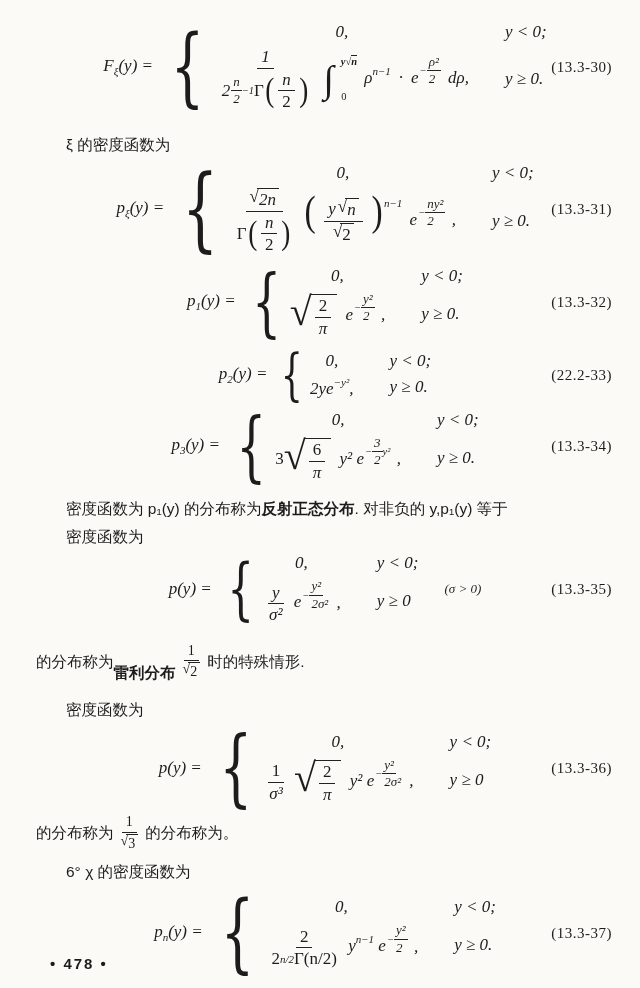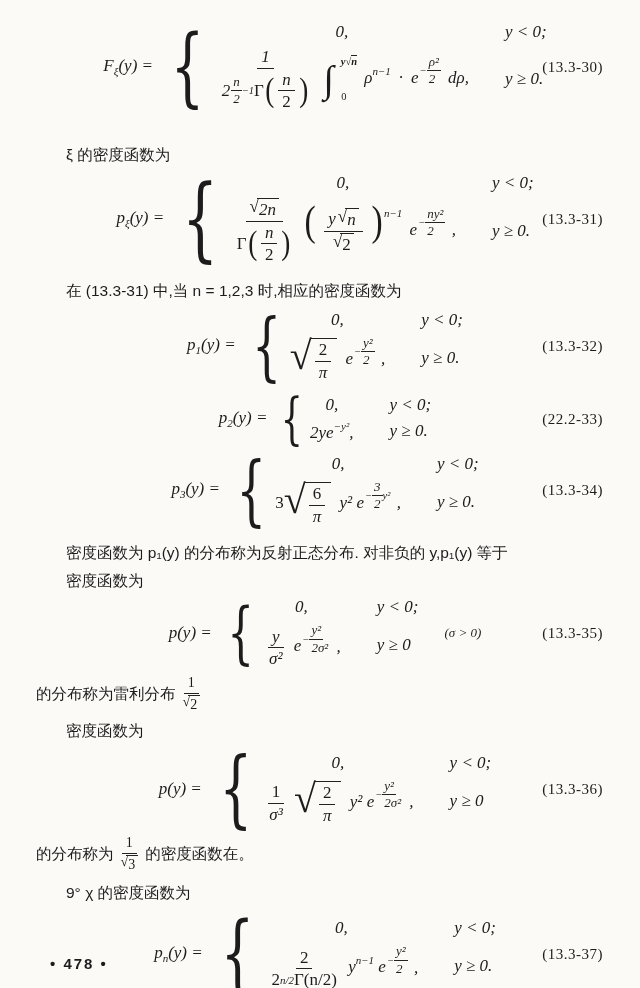--- a/index.html
+++ b/index.html
@@ -1,36 +1,36 @@
 <!DOCTYPE html>
 <html><head>
 <meta charset="utf-8">
 <style>
   html,body{margin:0;padding:0;background:#e8e8e6;}
   .page{width:640px;height:988px;background:#fbfaf7;position:relative;overflow:hidden;
         color:#1c1c1c;font-family:"Liberation Serif",serif;margin:0 auto;
         box-shadow:0 0 6px rgba(0,0,0,.25);}
   .content{padding:14px 26px 0 36px;}
   .cjk{font-family:"Liberation Sans",sans-serif;font-size:15.5px;}
-  b.cjk{font-weight:normal;}
+  b.cjk{font-weight:bold;margin-top:23px;}
   .textline{line-height:26px;margin-top:2px;white-space:nowrap;}
   .indent{padding-left:30px;}
   .mi{font-style:italic;font-family:"Liberation Serif",serif;font-size:17px;}
   .rm{font-style:normal;}
 
   .equation{position:relative;display:flex;justify-content:center;align-items:center;}
   .eq-main{display:flex;align-items:center;}
   .lhs{margin-right:7px;white-space:nowrap;}
   .ssub{font-size:11px;font-style:italic;}
   .brace{font-family:"DejaVu Serif",serif;line-height:.92;display:inline-block;
          transform:scaleX(.62);font-style:normal;font-weight:400;margin-right:0;}
   .cases{display:grid;grid-template-columns:auto auto;column-gap:36px;row-gap:5px;align-items:center;}
   .cases .expr{justify-self:center;text-align:center;white-space:nowrap;}
   .cases .cond{justify-self:start;white-space:nowrap;}
-  .eqnum{position:absolute;right:11px;top:50%;transform:translateY(-50%);
+  .eqnum{position:absolute;right:2px;top:50%;transform:translateY(-50%);
          font-size:15px;letter-spacing:.5px;}
 
   .fr{display:inline-flex;flex-direction:column;align-items:center;margin:0 3px;
       line-height:1.15;vertical-align:middle;}
   .fr .nu{border-bottom:1.3px solid #222;padding:0 4px 1px;display:inline-flex;
           align-items:center;justify-content:center;}
   .fr .de{padding:1px 4px 0;display:inline-flex;align-items:center;justify-content:center;}
 
   .sq{display:inline-flex;vertical-align:middle;}
   .sq .rs{font-style:normal;line-height:1;align-self:flex-start;}
@@ -114,21 +114,21 @@
                 </span>
               </span>
           <span style="padding-left:3px">dρ,</span>
         </div>
         <div class="cond mi">y ≥ 0.</div>
       </div>
     </div>
     <span class="eqnum">(13.3-30)</span>
   </div>
 
-  <div class="textline indent cjk" style="margin-top:28px">ξ 的密度函数为</div>
+  <div class="textline indent cjk" style="margin-top:18px">ξ 的密度函数为</div>
 
   <div class="equation" style="min-height:102px">
     <div class="eq-main">
       <span class="lhs mi"><span>p</span><sub class="ssub">ξ</sub><span>(y) =</span></span>
       <span class="brace" style="font-size:92px">{</span>
       <div class="cases">
         <div class="expr mi">0,</div>
         <div class="cond mi">y &lt; 0;</div>
         <div class="expr mi">
           <span class="fr">
@@ -173,21 +173,20 @@
                 </span>
               </span>
           <span style="padding-left:2px">,</span>
         </div>
         <div class="cond mi">y ≥ 0.</div>
       </div>
     </div>
     <span class="eqnum">(13.3-31)</span>
   </div>
 
-  <div class="textline indent cjk" style="margin-top:8px">在 (13.3-31) 中,当 n = 1,2,3 时,相应的密度函数为</div>
 
   <div class="equation" style="min-height:84px">
     <div class="eq-main">
       <span class="lhs mi"><span>p</span><sub class="ssub">1</sub><span>(y) =</span></span>
       <span class="brace" style="font-size:74px">{</span>
       <div class="cases">
         <div class="expr mi">0,</div>
         <div class="cond mi">y &lt; 0;</div>
         <div class="expr mi">
           <span class="sq sqb">
@@ -298,20 +297,21 @@
         <b class="cjk">雷利分布</b>
     <span class="fr sigfr mi">
           <span class="nu rm">1</span>
           <span class="de">
             <span class="sq">
               <span class="rs">√</span>
               <span class="rc rm">2</span>
             </span>
           </span>
         </span>
+    <span class="cjk">时的特殊情形.</span>
   </div>
 
   <div class="textline indent cjk" style="margin-top:4px">密度函数为</div>
 
   <div class="equation" style="min-height:90px">
     <div class="eq-main">
       <span class="lhs mi">p(y) =</span>
       <span class="brace" style="font-size:84px">{</span>
       <div class="cases">
         <div class="expr mi">0,</div>
@@ -350,24 +350,24 @@
     <span class="cjk">的分布称为</span>
     <span class="fr sigfr mi">
           <span class="nu rm">1</span>
           <span class="de">
             <span class="sq">
               <span class="rs">√</span>
               <span class="rc rm">3</span>
             </span>
           </span>
         </span>
-    <span class="cjk">的密度函数在。</span>
-  </div>
-
-  <div class="textline indent cjk" style="margin-top:6px">9° χ 的密度函数为</div>
+    <span class="cjk">的分布称为。</span>
+  </div>
+
+  <div class="textline indent cjk" style="margin-top:6px">6° χ 的密度函数为</div>
 
   <div class="equation" style="min-height:96px">
     <div class="eq-main">
       <span class="lhs mi"><span>p</span><sub class="ssub">n</sub><span>(y) =</span></span>
       <span class="brace" style="font-size:86px">{</span>
       <div class="cases">
         <div class="expr mi">0,</div>
         <div class="cond mi">y &lt; 0;</div>
         <div class="expr mi">
           <span class="fr">

